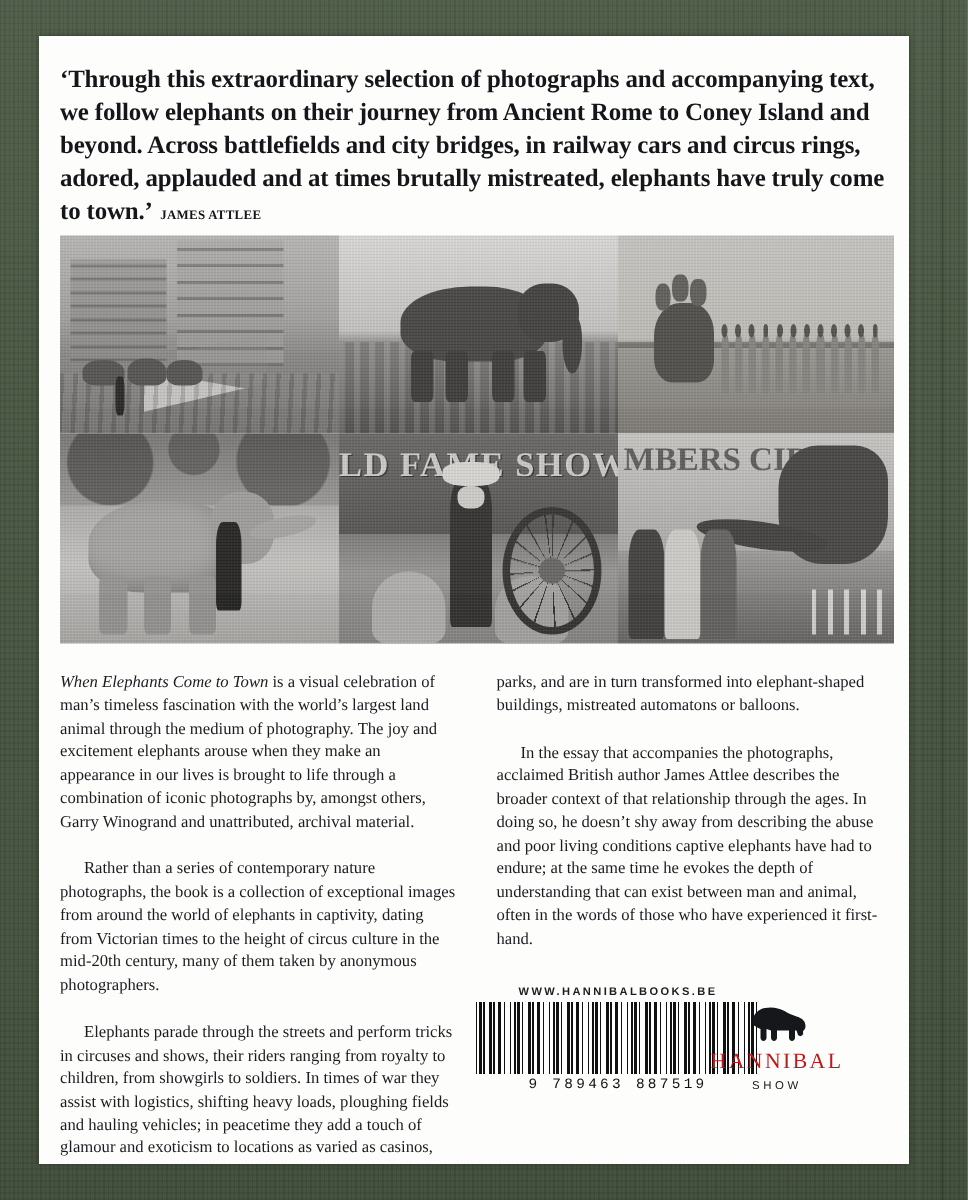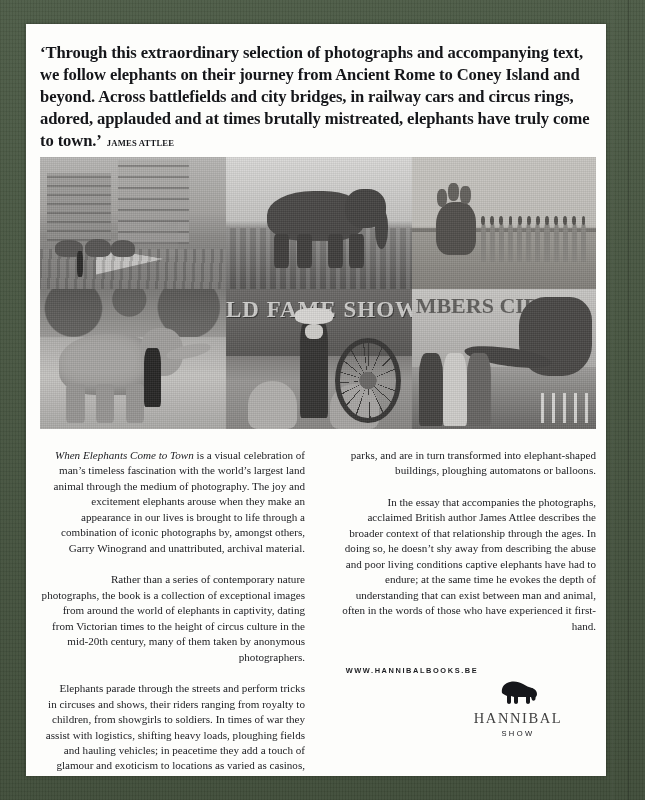--- a/index.html
+++ b/index.html
@@ -271,28 +271,28 @@
     width: 556px; height: 250px;
     display: flex;
     gap: 26px;
     font-family: "Liberation Serif", "DejaVu Serif", serif;
     font-size: 11.1px;
     line-height: 1.395;
     color: #1b1c20;
     text-align: left;
   }
   .col { width: 265px; }
-  .col p { margin: 0; text-align: right; }
+  .col p { margin: 0; }
   .col p + p { text-indent: 16px; margin-top: 16px; }
   .col .bookref { font-style: italic; }
 
   
   .footer {
     position: absolute;
-    left: 14px; bottom: 18px;
+    left: 14px; bottom: 28px;
     width: 556px;
     height: 92px;
     margin-top: 6px;
   }
   .website {
     position: absolute;
     left: 272px; top: 0px;
     width: 200px;
     text-align: center;
     font-family: "Liberation Sans", sans-serif;
@@ -328,21 +328,21 @@
     position: absolute;
     right: 22px; top: 10px;
     width: 112px;
     text-align: center;
   }
   .logo .elephant { display:block; margin: 0 auto 4px; }
   .logo .name {
     font-family: "Liberation Serif", "DejaVu Serif", serif;
     font-size: 14.5px;
     letter-spacing: 1.6px;
-    color: #404040;
+    color: #b91c1c;
   }
   .logo .sub {
     font-family: "Liberation Sans", sans-serif;
     font-size: 7.6px;
     letter-spacing: 2.4px;
     color: #16171b;
     margin-top: 2px;
   }
 </style>
 </head>
@@ -478,27 +478,31 @@
       </div>
     </div>
 
     <div class="body-cols">
       <div class="col">
         <p><span class="bookref">When Elephants Come to Town</span><span> is a visual celebration of man’s timeless fascination with the world’s largest land animal through the medium of photography. The joy and excitement elephants arouse when they make an appearance in our lives is brought to life through a combination of iconic photographs by, amongst others, Garry Winogrand and unattributed, archival material.</span></p>
         <p>Rather than a series of contemporary nature photographs, the book is a collection of exceptional images from around the world of elephants in captivity, dating from Victorian times to the height of circus culture in the mid-20th century, many of them taken by anonymous photographers.</p>
         <p>Elephants parade through the streets and perform tricks in circuses and shows, their riders ranging from royalty to children, from showgirls to soldiers. In times of war they assist with logistics, shifting heavy loads, ploughing fields and hauling vehicles; in peacetime they add a touch of glamour and exoticism to locations as varied as casinos, hospital courtyards and amusement</p>
       </div>
       <div class="col">
-        <p>parks, and are in turn transformed into elephant-shaped buildings, ploughing automatons or balloons.</p>
+        <p>parks, and are in turn transformed into elephant-shaped buildings, mistreated automatons or balloons.</p>
         <p>In the essay that accompanies the photographs, acclaimed British author James Attlee describes the broader context of that relationship through the ages. In doing so, he doesn’t shy away from describing the abuse and poor living conditions captive elephants have had to endure; at the same time he evokes the depth of understanding that can exist between man and animal, often in the words of those who have experienced it first-hand.</p>
       </div>
     </div>
 
     <div class="footer">
       <div class="website">WWW.HANNIBALBOOKS.BE</div>
+      <div class="barcode-wrap">
+        <div class="barcode"></div>
+        <div class="barcode-digits">9 789463 887519</div>
+      </div>
       <div class="logo">
         <svg class="elephant" width="44" height="30" viewBox="0 0 44 30">
           <path fill="#16171b" d="M6 17c-1-5 2-10 8-11 5-1 9 0 13 2 3 2 6 3 9 4 3 1 5 3 5 6 0 2-1 3-2 3 0 0 1 2 0 3-1 1-2 1-3 0l-1-3-1 0 0 5c0 1-1 2-2 2-1 0-2-1-2-2l0-5-8 0 0 5c0 1-1 2-2 2-1 0-2-1-2-2l0-5-3-1 0 6c0 1-1 2-2 2-1 0-2-1-2-2l0-6c-2-1-4-2-5-3z"></path>
           <path fill="#16171b" d="M36 12c2 1 4 4 4 7 0 2-1 4-2 5l-1-1c1-1 1-3 1-4 0-3-1-5-3-6z"></path>
         </svg>
         <div class="name">HANNIBAL</div>
         <div class="sub">SHOW</div>
       </div>
     </div>
 

